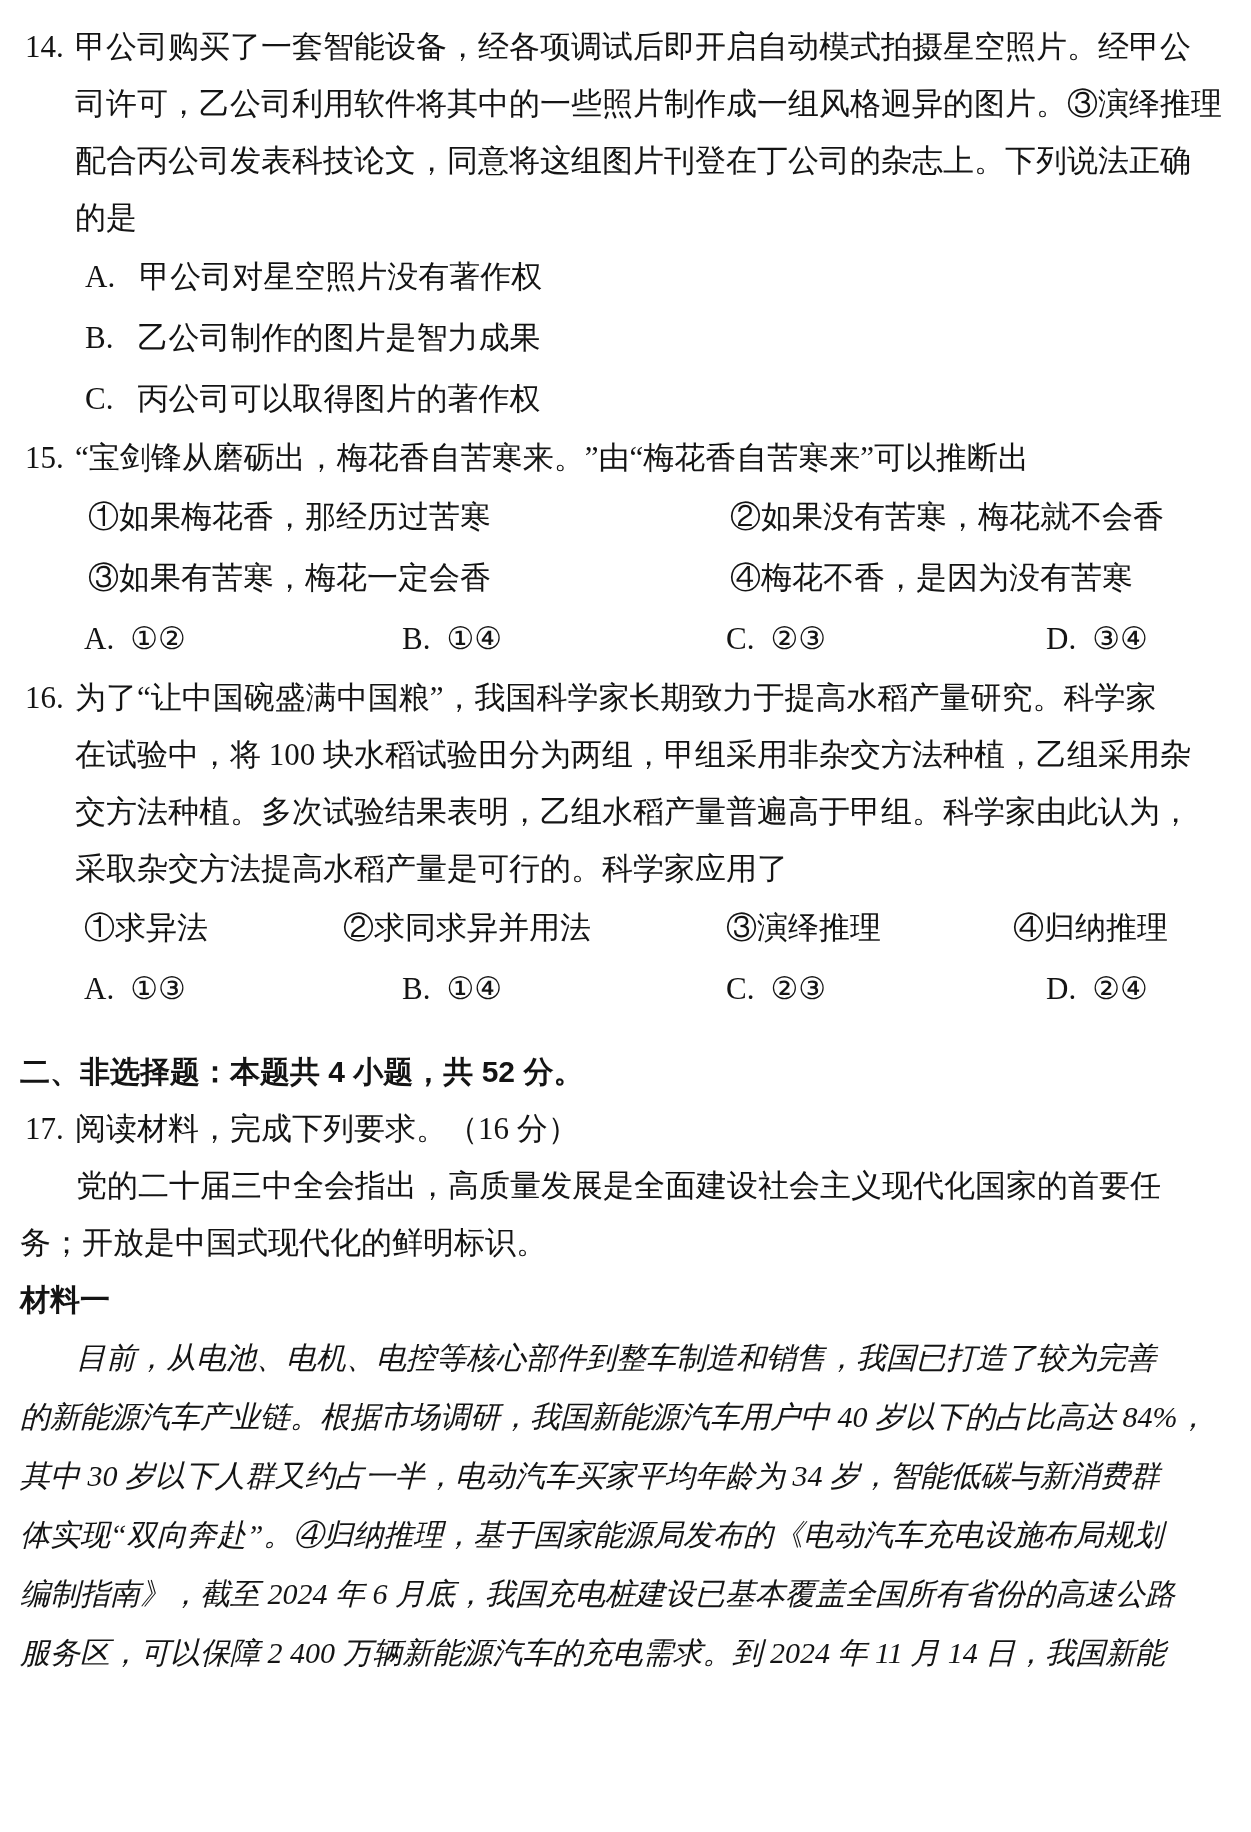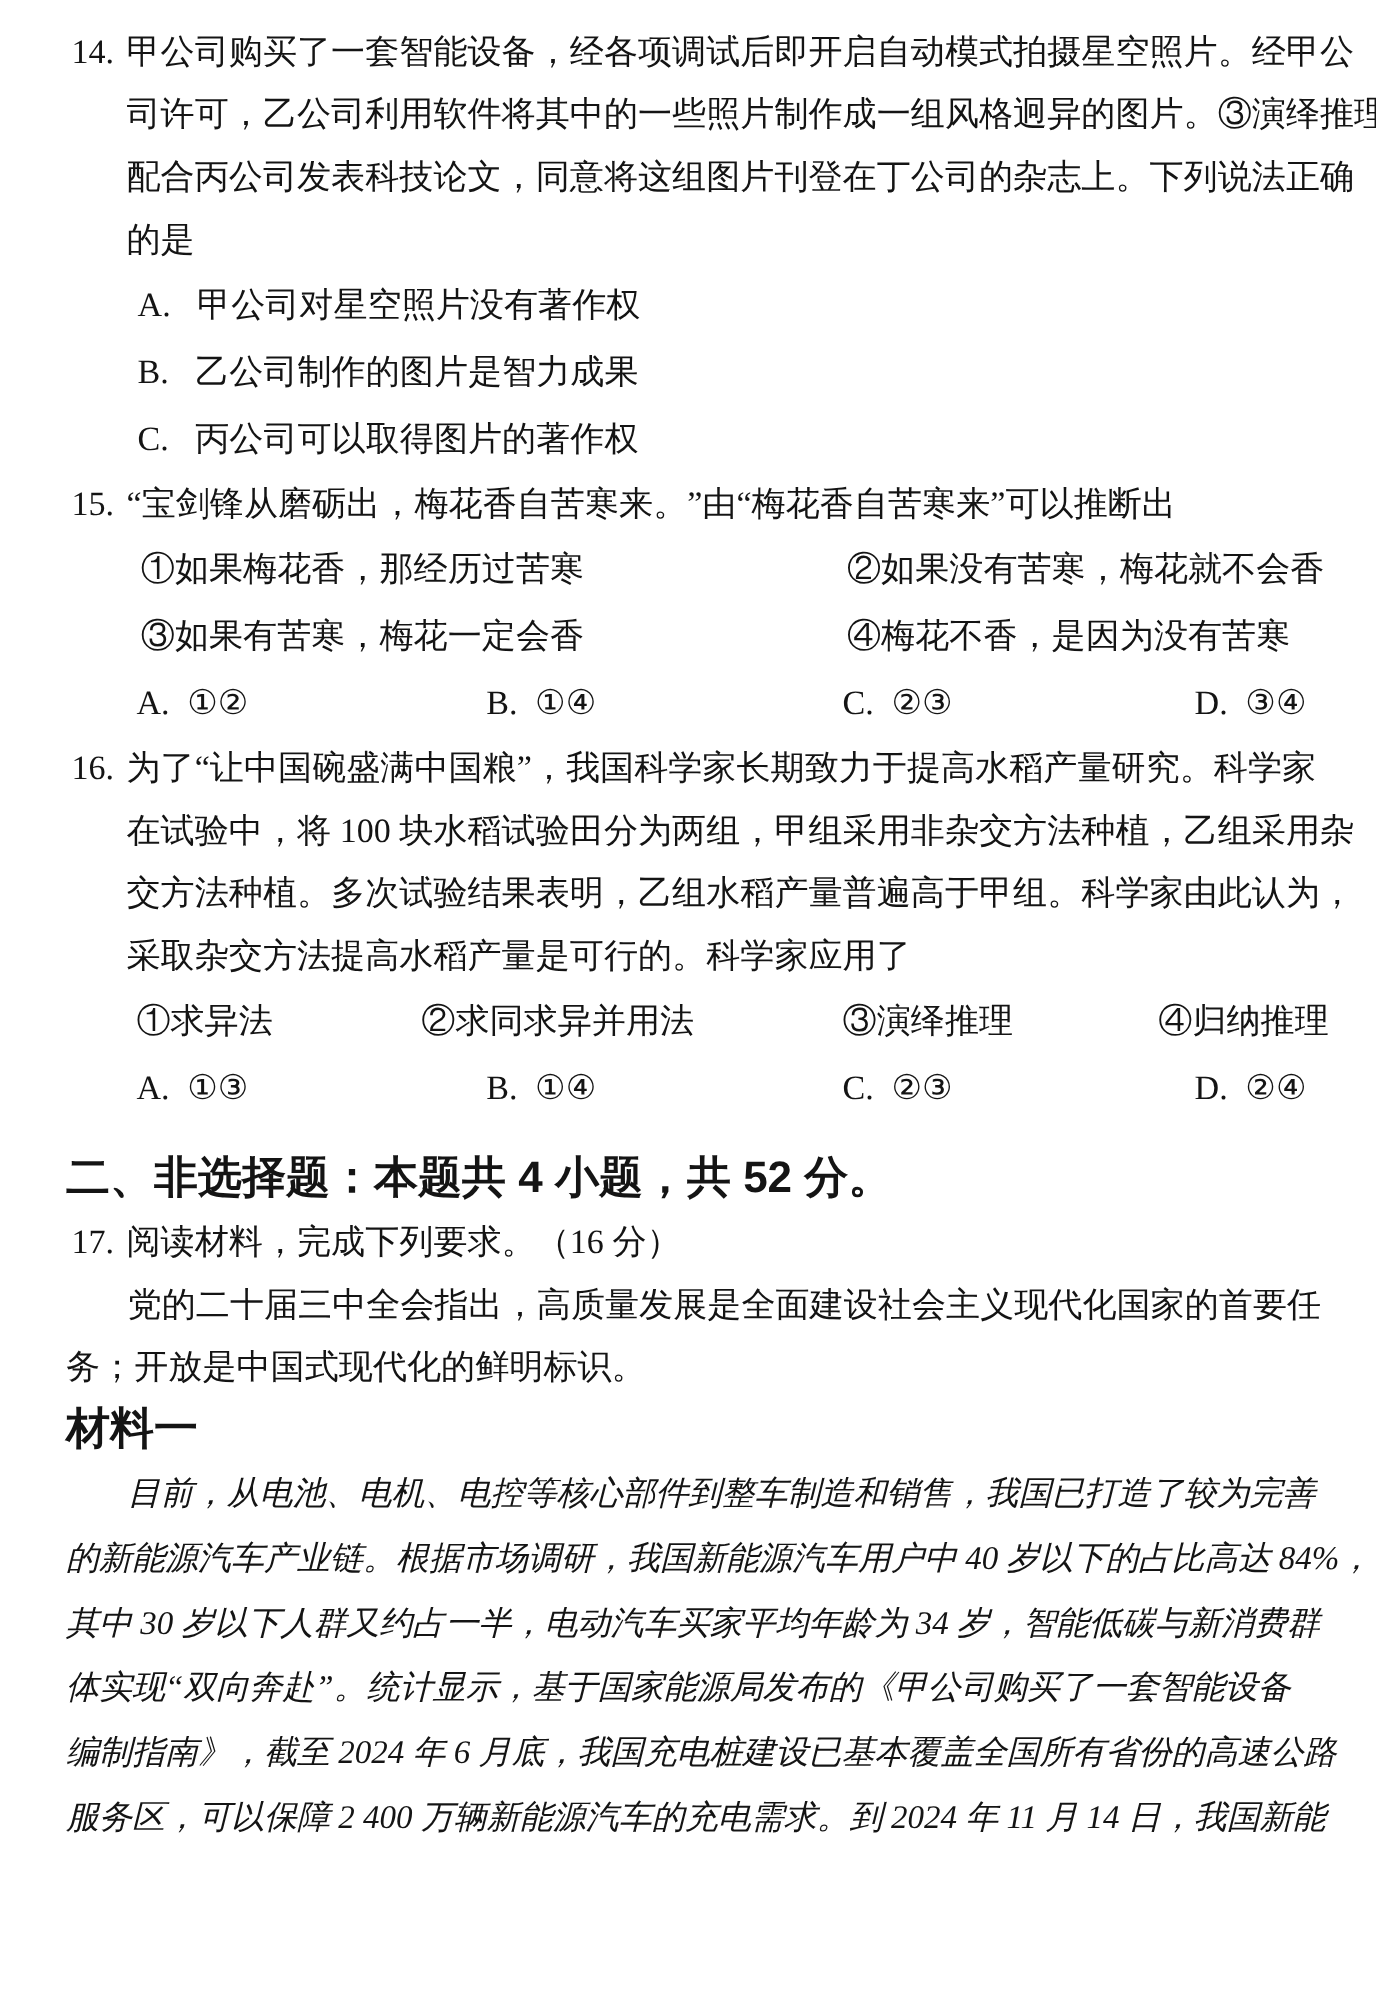--- a/index.html
+++ b/index.html
@@ -1,21 +1,21 @@
 <!DOCTYPE html>
 <html><head>
 <meta charset="utf-8">
 <style>
   html,body{margin:0;padding:0;background:#e8e8e8;}
   .page{
     width:1251px;height:1832px;background:#ffffff;color:#141414;
     font-family:"Liberation Serif","DejaVu Serif",serif;
     font-size:31px;overflow:hidden;position:relative;
   }
-  .content{padding:18px 14px 0 20px;margin-left:40px;}
+  .content{padding:18px 14px 0 20px;}
   
   .line{height:57px;line-height:57px;white-space:nowrap;}
   .optline{height:61px;line-height:61px;white-space:nowrap;}
   
   .qline{position:relative;padding-left:55px;}
   .qnum{position:absolute;left:5px;top:0;}
   
   .opt14{padding-left:65px;}
   .opt14 .olabel{margin-right:24px;}
   
@@ -25,21 +25,21 @@
   .c1{left:64px}.c2{left:382px}.c3{left:706px}.c4{left:1026px}
   
   .strow{position:relative;height:61px;line-height:61px;}
   .strow .st{position:absolute;top:0;white-space:nowrap;}
   .sL{left:68px}.sR{left:710px}
   
   .t1{left:64px}.t2{left:323px}.t3{left:706px}.t4{left:993px}
   
   .bold-hei{
     font-family:"Liberation Sans","DejaVu Sans",sans-serif;
-    font-weight:bold;font-size:40px;
+    font-weight:bold;font-size:30px;
   }
   .sec-header{margin-top:24px;}
   
   .indent1{padding-left:56px;font-family:Liberation Serif, serif;}
   
   .mat{height:59px;line-height:59px;font-style:italic;font-size:30px;white-space:nowrap;}
 </style>
 </head>
 <body>
 
@@ -115,19 +115,19 @@
       <div class="line qline">
         <span class="qnum">17.</span>
         <span>阅读材料，完成下列要求。（16 分）</span>
       </div>
       <div class="line indent1">党的二十届三中全会指出，高质量发展是全面建设社会主义现代化国家的首要任</div>
       <div class="line">务；开放是中国式现代化的鲜明标识。</div>
       <div class="line bold-hei">材料一</div>
       <div class="mat indent1">目前，从电池、电机、电控等核心部件到整车制造和销售，我国已打造了较为完善</div>
       <div class="mat">的新能源汽车产业链。根据市场调研，我国新能源汽车用户中 40 岁以下的占比高达 84%，</div>
       <div class="mat">其中 30 岁以下人群又约占一半，电动汽车买家平均年龄为 34 岁，智能低碳与新消费群</div>
-      <div class="mat">体实现“双向奔赴”。统计显示，基于国家能源局发布的《甲公司购买了一套智能设备</div>
+      <div class="mat">体实现“双向奔赴”。④归纳推理，基于国家能源局发布的《电动汽车充电设施布局规划</div>
       <div class="mat">编制指南》，截至 2024 年 6 月底，我国充电桩建设已基本覆盖全国所有省份的高速公路</div>
       <div class="mat">服务区，可以保障 2 400 万辆新能源汽车的充电需求。到 2024 年 11 月 14 日，我国新能</div>
     </div>
 
   </div>
 </div>
 
 </body></html>

